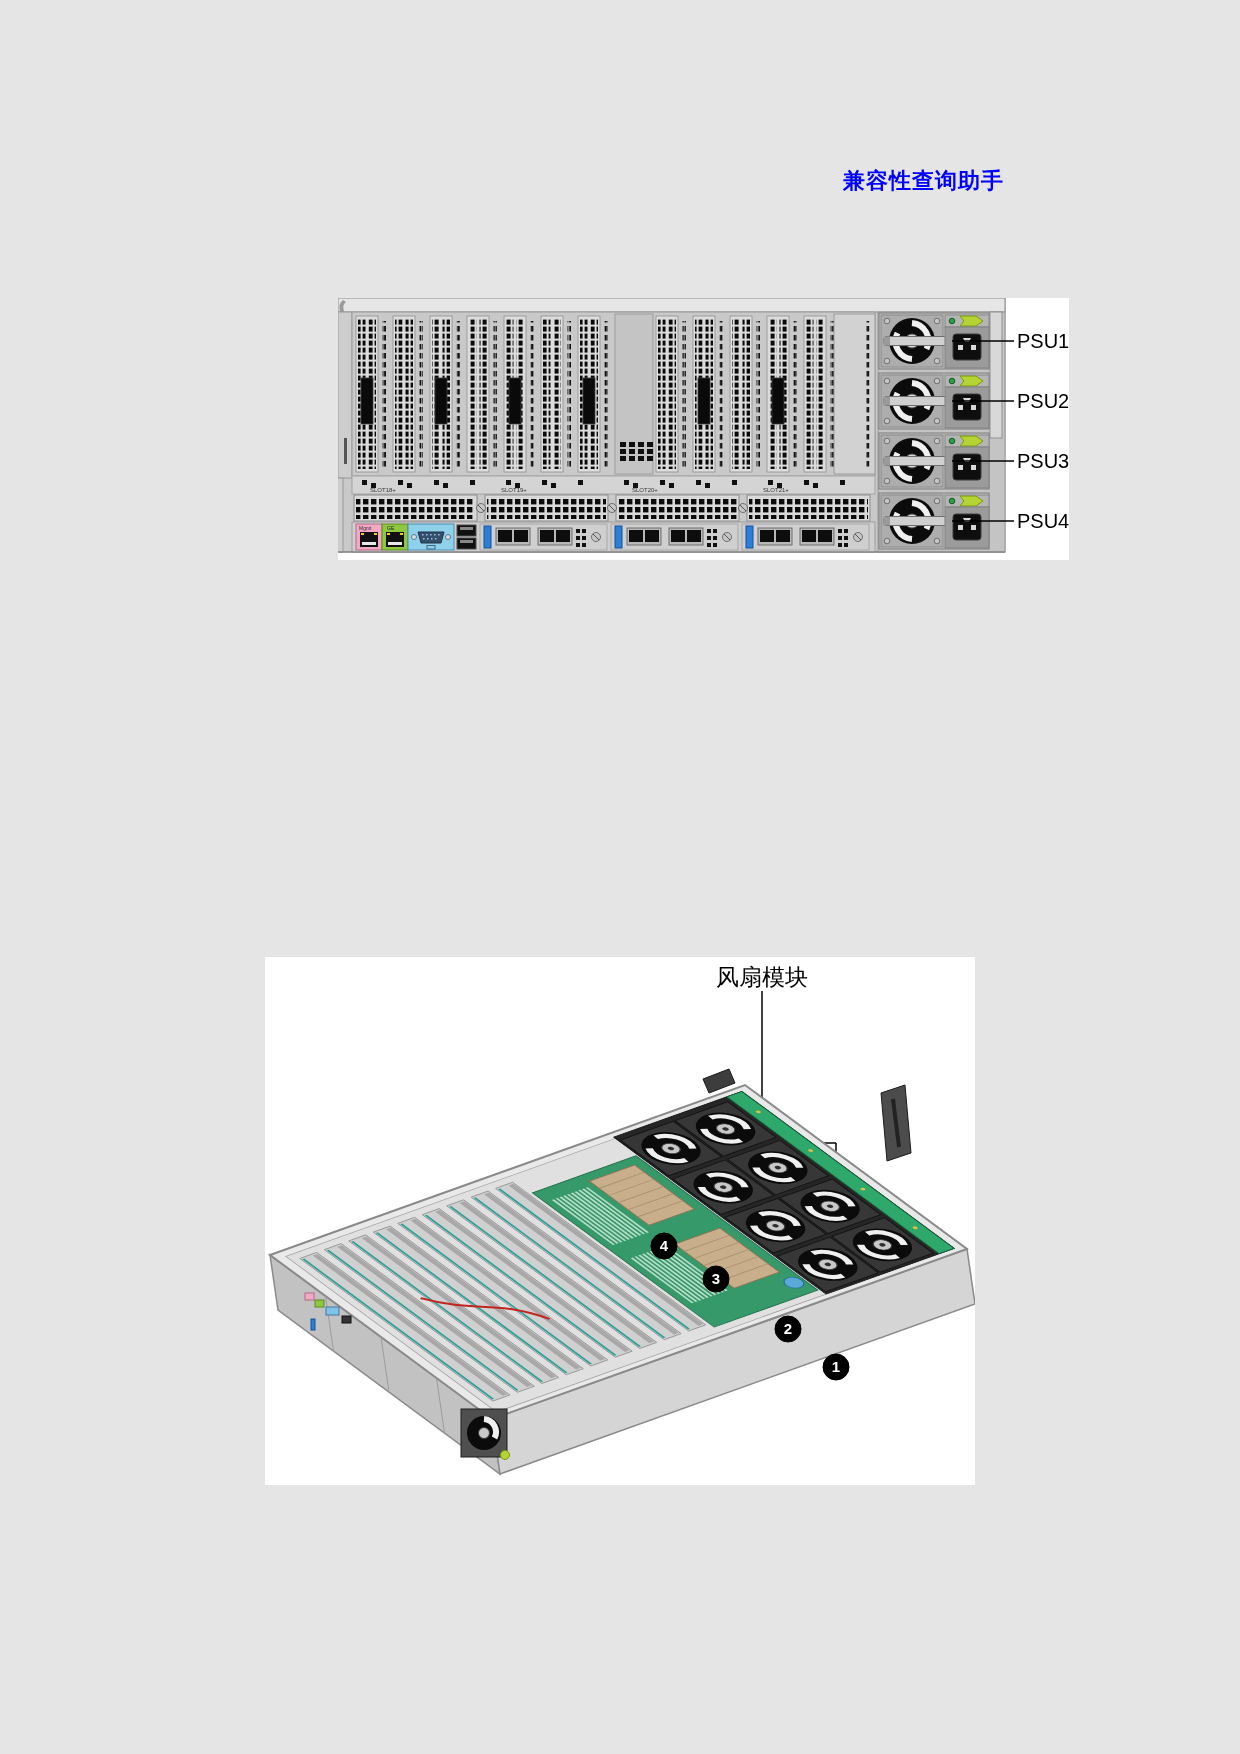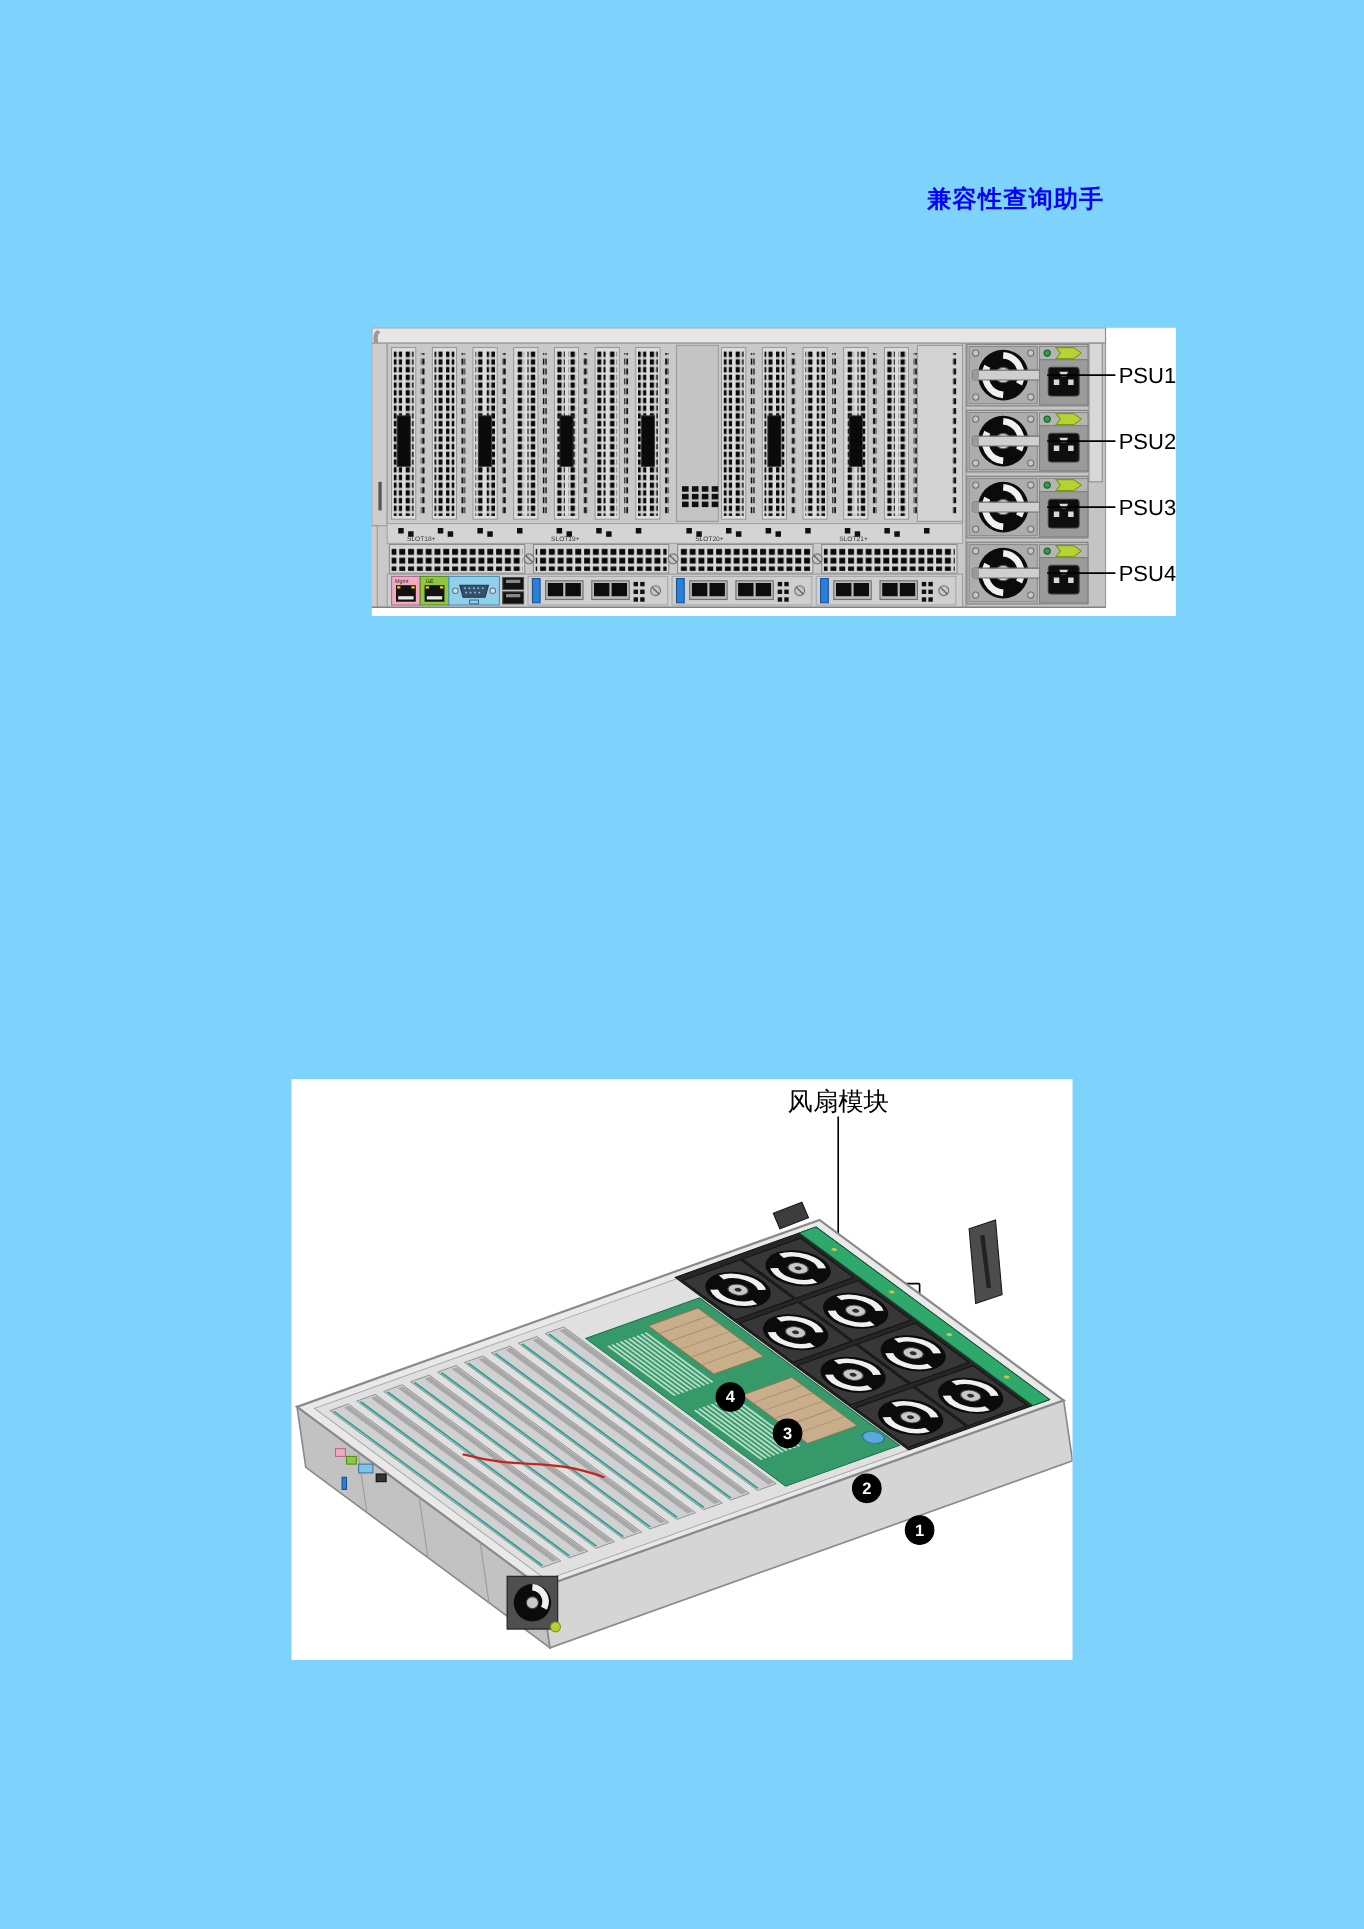--- a/index.html
+++ b/index.html
@@ -1,22 +1,22 @@
 <!DOCTYPE html>
 <html><head>
 <meta charset="utf-8">
 <style>
   html,body{margin:0;padding:0;background:#000;}
-  .page{position:relative;width:1240px;height:1754px;background:#7dd3fc;overflow:hidden;
+  .page{position:relative;width:1240px;height:1754px;background:#e5e5e5;overflow:hidden;
         font-family:"Liberation Sans","DejaVu Sans",sans-serif;}
   .doc-link{position:absolute;left:843px;top:166px;font-size:22px;font-weight:700;
             color:#0000ff;letter-spacing:1px;cursor:pointer;text-decoration:none;}
   .fig{position:absolute;background:#fff;}
   #fig-rear{left:338px;top:298px;width:731px;height:262px;}
-  #fig-internal{left:265px;top:957px;width:710px;height:528px;margin-top:24px;}
+  #fig-internal{left:265px;top:957px;width:710px;height:528px;}
   svg{display:block;}
   
   .chassis{fill:#c9c9c9;stroke:#8f8f8f;stroke-width:1;}
   .lid{fill:#e6e6e6;stroke:#8a8a8a;stroke-width:1;}
   .card{fill:#dcdcdc;stroke:#8f8f8f;stroke-width:0.8;}
   .cardgap{fill:#dcdcdc;}
   .cut{fill:#0a0a0a;stroke:#3d3d3d;stroke-width:0.8;}
   .filler{fill:#c4c4c4;stroke:#9b9b9b;}
   .band{fill:#d4d4d4;stroke:#a5a5a5;}
   .dots{fill:#101010;}

